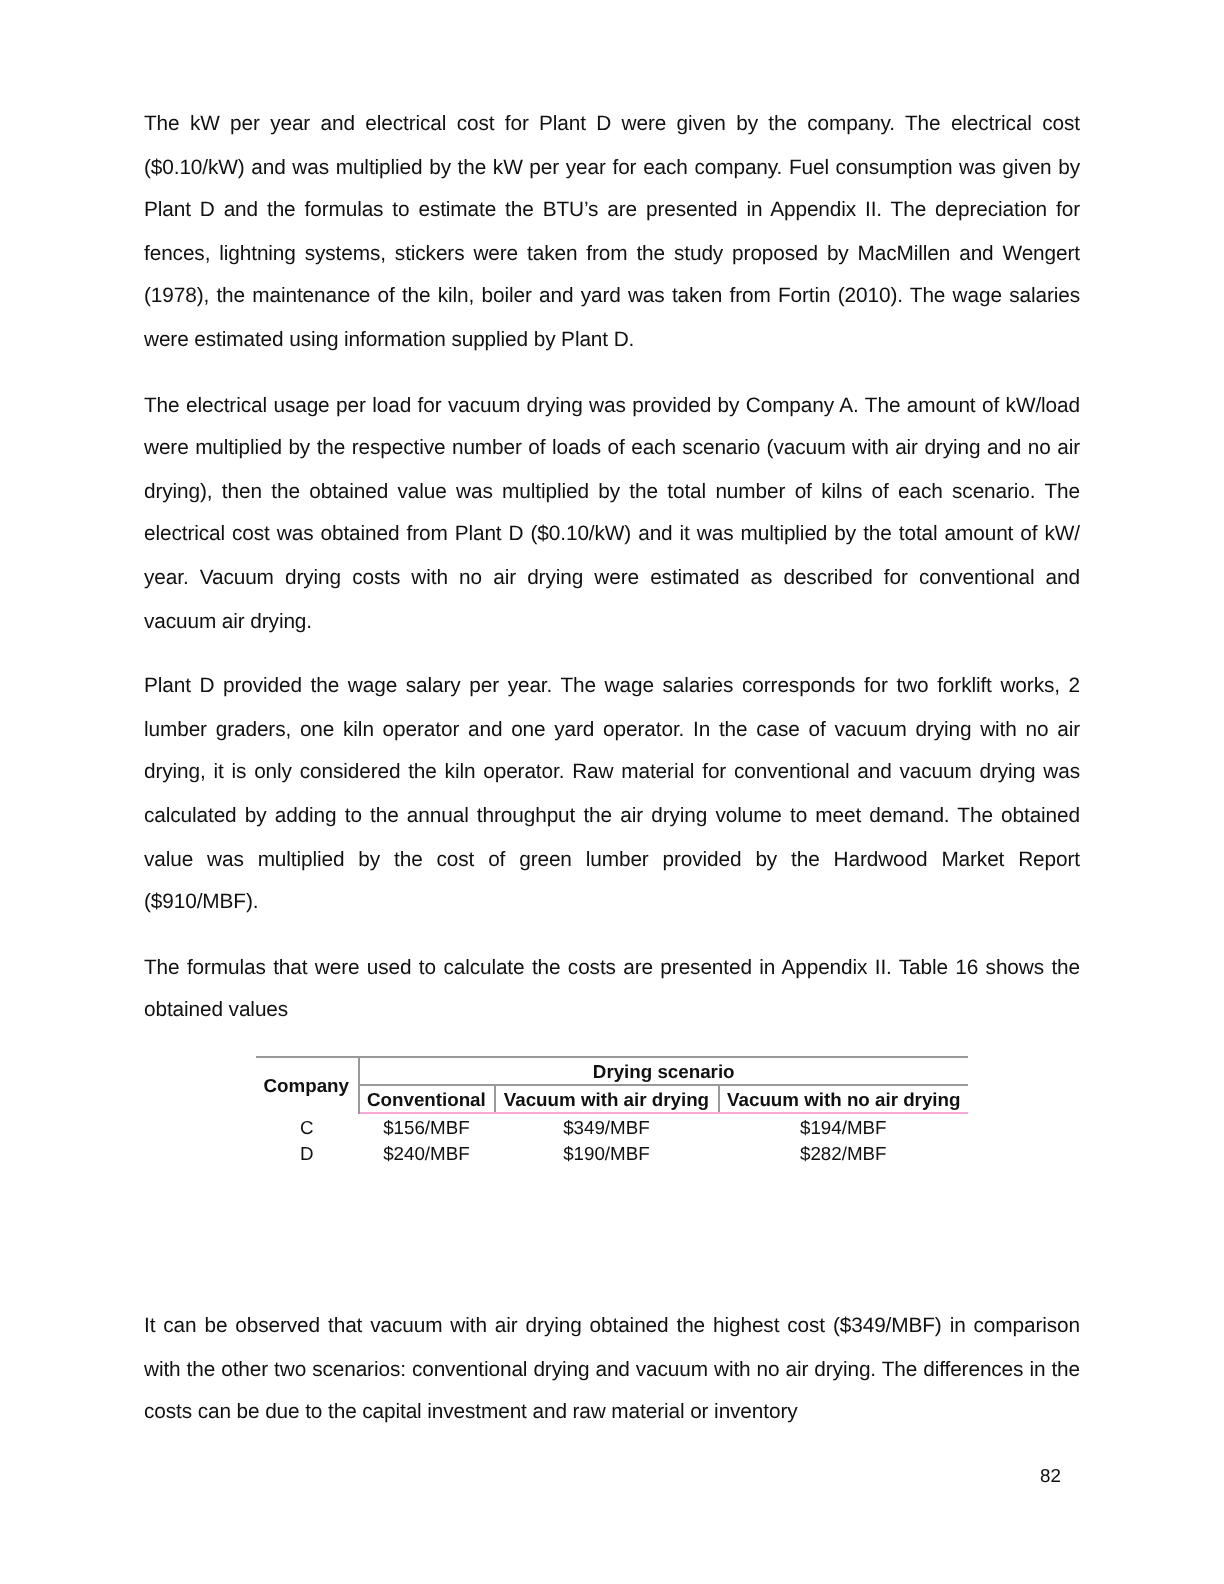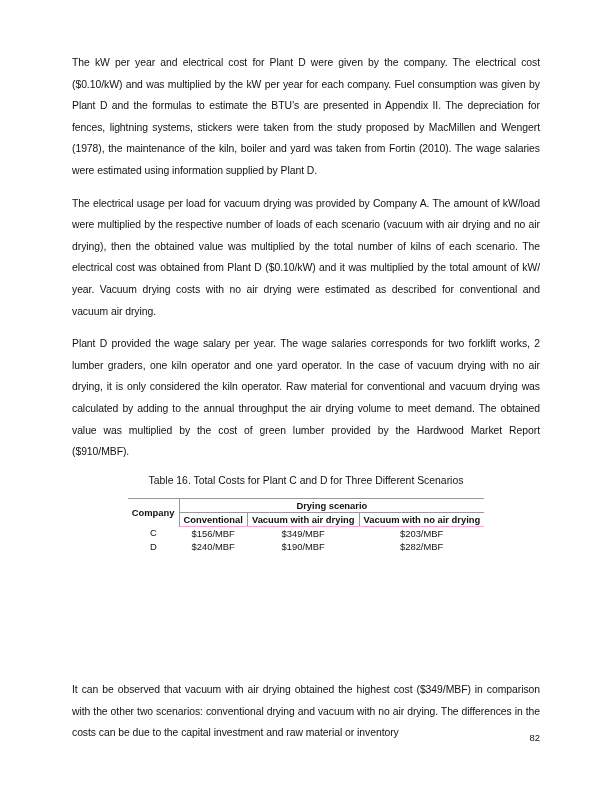--- a/index.html
+++ b/index.html
@@ -10,51 +10,51 @@
            text-align: justify; letter-spacing: -0.05px; }
   .caption { text-align: center; font-size: 10.4px; margin: 12px 0 12px 0; }
   table.t { border-collapse: collapse; margin: 0 auto; font-size: 9.4px; }
   table.t th, table.t td { padding: 1px 4px; text-align: center; white-space: nowrap; }
   table.t thead tr.top th { border-top: 1px solid #999; }
   table.t th.company { border-right: 1px solid #999; vertical-align: middle; font-weight: bold; }
   table.t th.group { border-bottom: 1px solid #999; font-weight: bold; text-align: center; }
   table.t tr.sub th { border-bottom: 1px solid #f9a8d4; font-weight: bold; }
   table.t tr.sub th + th { border-left: 1px solid #999; }
   table.t td { font-weight: normal; }
-  .pagenum { position: absolute; left: 520px; top: 732px; font-size: 9.4px; width: 20px; text-align: right; }
-  .after { position: absolute; left: 72px; top: 679px; width: 468px; }
+  .pagenum { position: absolute; left: 520px; top: 732px; font-size: 9.4px; width: 20px; text-align: left; }
+  .after { position: absolute; left: 72px; top: 653px; width: 468px; }
 </style>
 </head>
 <body>
 
 <div class="page">
   <p class="para">The kW per year and electrical cost for Plant D were given by the company. The electrical cost ($0.10/kW) and was multiplied by the kW per year for each company.  Fuel consumption was given by Plant D and the formulas to estimate the BTU’s are presented in Appendix II.   The depreciation for fences, lightning systems, stickers were taken from the study proposed by MacMillen and Wengert (1978), the maintenance of the kiln, boiler and yard was taken from Fortin (2010). The wage salaries were estimated using information supplied by Plant D.</p>
   <p class="para">The electrical usage per load for vacuum drying was provided by Company A. The amount of kW/load were multiplied by the respective number of loads of each scenario (vacuum with air drying and no air drying), then the obtained value was multiplied by the total number of kilns of each scenario. The electrical cost was obtained from Plant D ($0.10/kW) and it was multiplied by the total amount of kW/ year. Vacuum drying costs with no air drying were estimated as described for conventional and vacuum air drying.</p>
   <p class="para">Plant D provided the wage salary per year. The wage salaries corresponds for two forklift works, 2 lumber graders, one kiln operator and one yard operator. In the case of vacuum drying with no air drying, it is only considered the kiln operator. Raw material for conventional and vacuum drying was calculated by adding to the annual throughput the air drying volume to meet demand. The obtained value was multiplied by the cost of green lumber provided by the Hardwood Market Report ($910/MBF).</p>
+  <p class="para">The formulas that were used to calculate the costs are presented in Appendix II. Table 16 shows the obtained values</p>
 
-  <div class="caption">Table 16. Total Costs for Plant C and D for Three Different Scenarios</div>
 
   <table class="t">
     <thead>
       <tr class="top">
         <th class="company" rowspan="2">Company</th>
         <th class="group" colspan="3">Drying scenario</th>
       </tr>
       <tr class="sub">
         <th>Conventional</th>
         <th>Vacuum with air drying</th>
         <th>Vacuum with no air drying</th>
       </tr>
     </thead>
     <tbody>
       <tr>
         <td>C</td>
         <td>$156/MBF</td>
         <td>$349/MBF</td>
-        <td>$203/MBF</td>
+        <td>$194/MBF</td>
       </tr>
       <tr>
         <td>D</td>
         <td>$240/MBF</td>
         <td>$190/MBF</td>
         <td>$282/MBF</td>
       </tr>
     </tbody>
   </table>
 </div>

